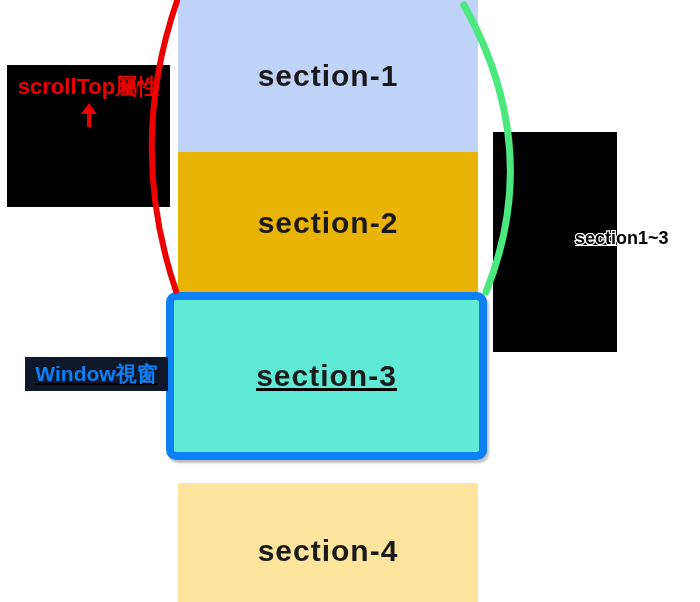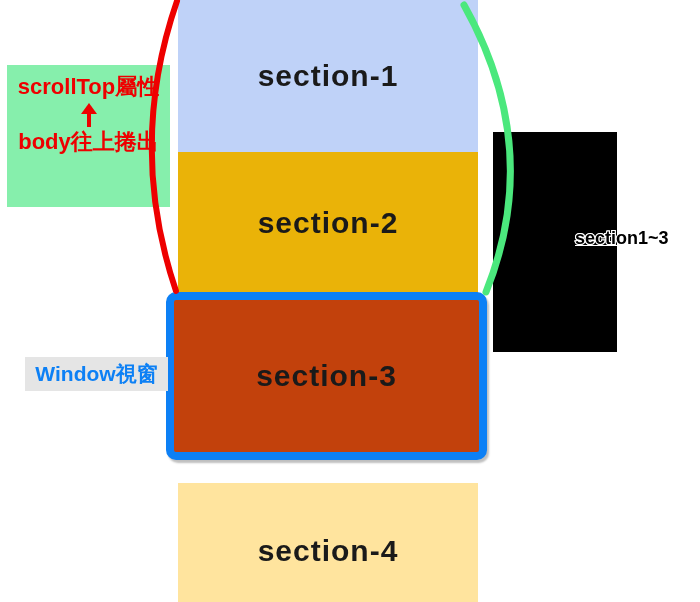--- a/index.html
+++ b/index.html
@@ -55,41 +55,40 @@
 <div class="stage">
 
   <div class="section s1" style="background-color: rgb(191, 210, 248);">
     <span class="sec-label">section-1</span>
   </div>
 
   <div class="section s2" style="background-color: #eab308;">
     <span class="sec-label">section-2</span>
   </div>
 
-  <div class="viewport" style="background-color: #c2410c; border-color: rgb(13, 128, 245);">
+  <div class="viewport" style="background-color: #5eead4; border-color: rgb(13, 128, 245); text-decoration: underline;">
     <span class="sec-label">section-3</span>
   </div>
 
   <div class="section s4" style="background-color: rgb(255, 228, 158);">
     <span class="sec-label">section-4</span>
   </div>
 
-  <div class="blackbox left-note" style="background-color: #86efac;">
+  <div class="blackbox left-note" style="background-color: #000000;">
     <div class="red-text">scrollTop屬性</div>
     <div class="up-arrow">
       <div class="head" style="border-bottom-color: rgb(238, 0, 0);"></div>
       <div class="shaft" style="background-color: rgb(238, 0, 0);"></div>
     </div>
-    <div class="red-text">body往上捲出</div>
   </div>
 
   <div class="blackbox right-note" style="background-color: rgb(0, 0, 0);"></div>
   <div class="range-text">section1~3</div>
 
-  <div class="blackbox window-note" style="background-color: #e5e5e5;">
+  <div class="blackbox window-note" style="background-color: #0f172a; text-decoration: underline;">
     <span style="color: rgb(13, 128, 245);">Window視窗</span>
   </div>
 
   <svg class="overlay" width="700" height="602" viewBox="0 0 700 602">
     <path d="M 177,1 Q 127,146 176,291" fill="none" stroke="#EE0000" stroke-width="6" stroke-linecap="round"></path>
     <path d="M 464,5 Q 544,148 486,292" fill="none" stroke="#4BE87D" stroke-width="7" stroke-linecap="round"></path>
   </svg>
 
 </div>
 

